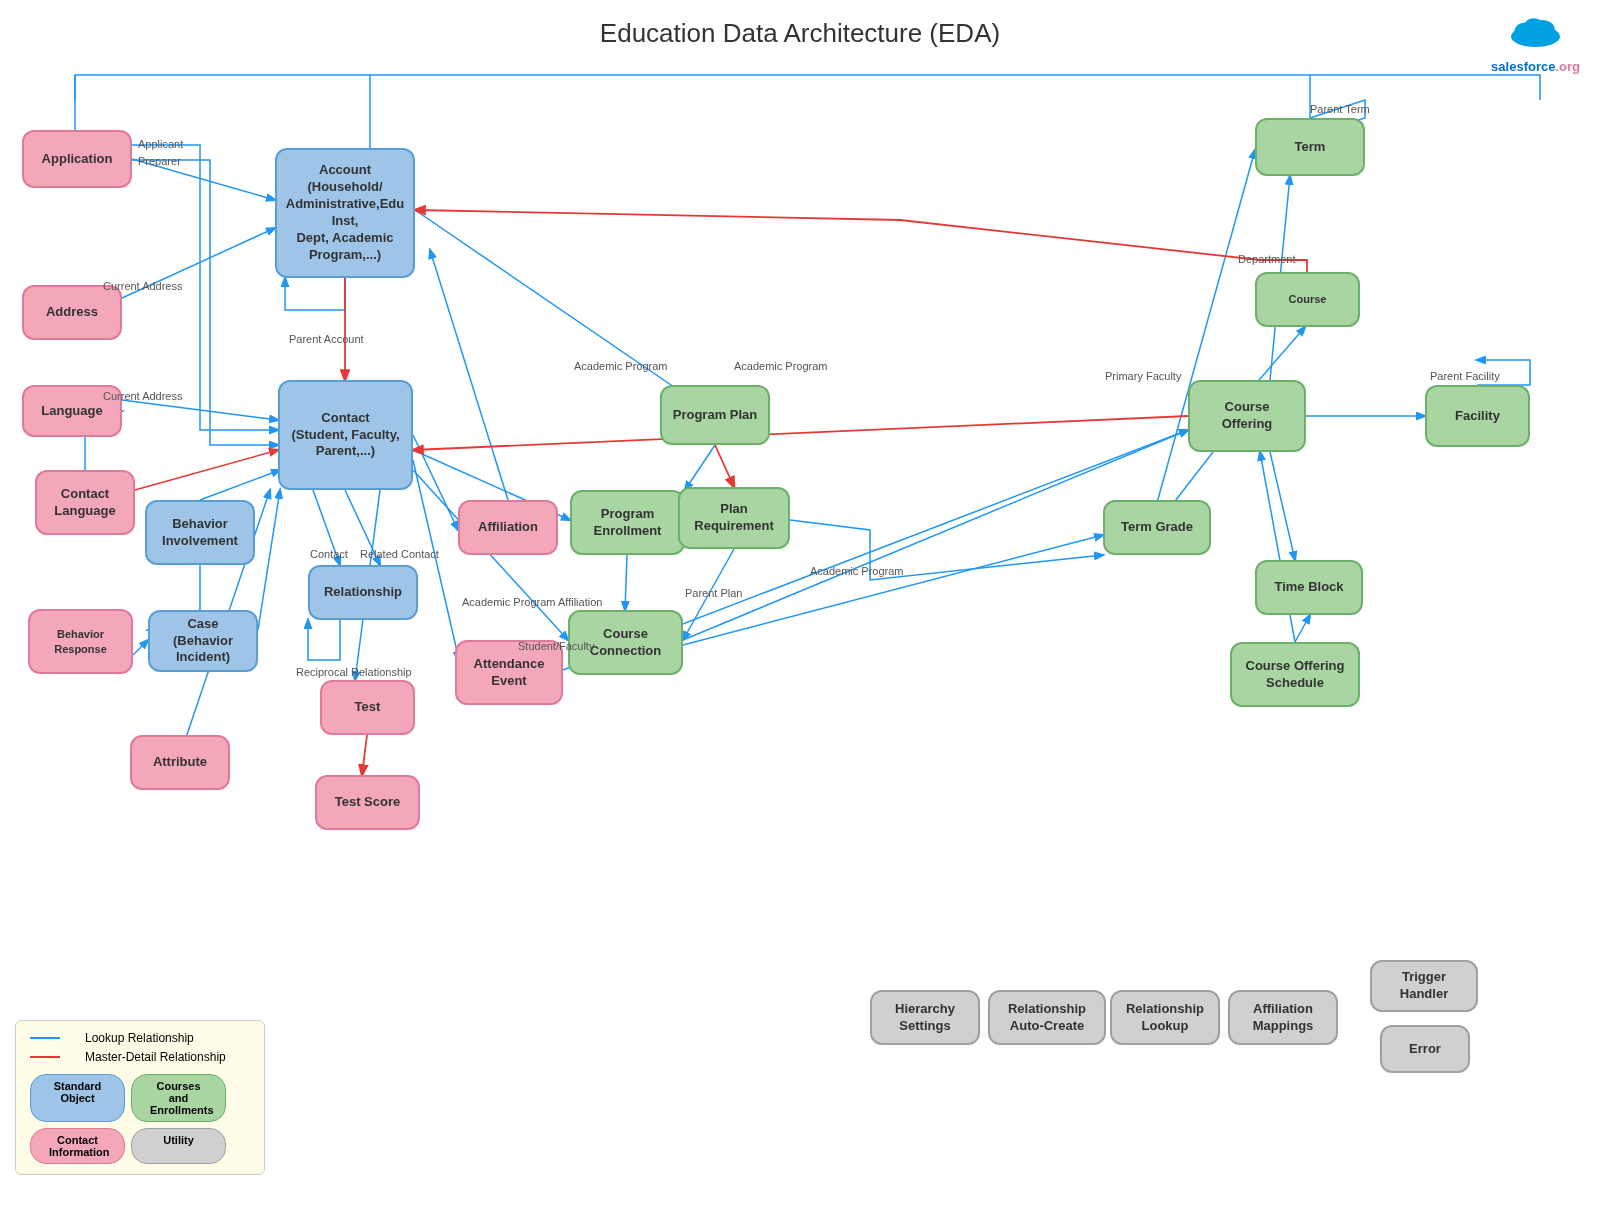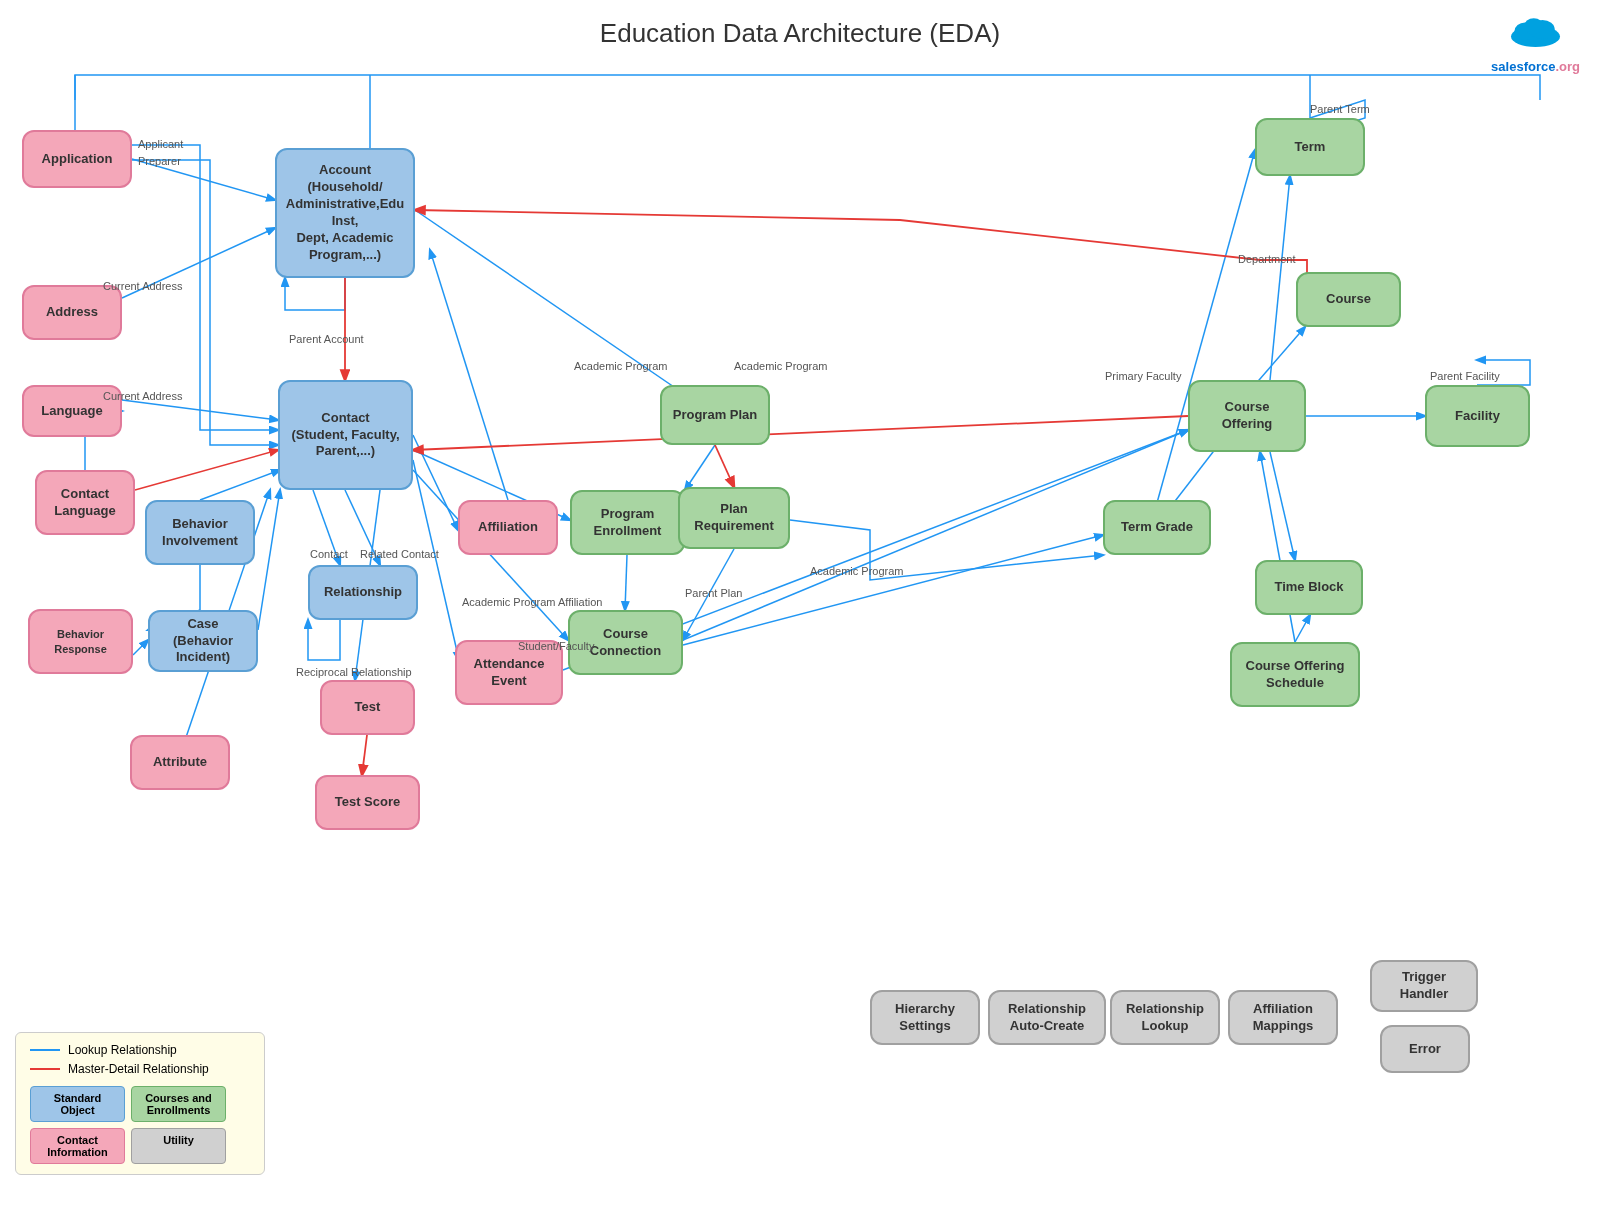--- a/index.html
+++ b/index.html
@@ -93,20 +93,21 @@
       border: 1.5px solid #ccc;
       background: #fffde7;
       padding: 10px 14px;
       border-radius: 6px;
       font-size: 12px;
     }
     .legend-line {
       display: flex;
       align-items: center;
       margin-bottom: 5px;
+      gap: 17px;
     }
     .legend-line-blue {
       width: 30px;
       height: 2px;
       background: #2196f3;
       margin-right: 8px;
     }
     .legend-line-red {
       width: 30px;
       height: 2px;
@@ -114,22 +115,22 @@
       margin-right: 8px;
     }
     .legend-boxes {
       display: flex;
       flex-wrap: wrap;
       gap: 6px;
       margin-top: 10px;
       max-width: 220px;
     }
     .legend-box {
-      border-radius: 4px;
-      padding: 5px 6px;
+      border-radius: 16px;
+      padding: 5px 18px;
       font-size: 11px;
       font-weight: 600;
       border: 1.5px solid;
       text-align: center;
     }
     svg#connections {
       position: absolute;
       top: 0;
       left: 0;
       width: 1600px;
@@ -288,21 +289,21 @@
       <div class="node node-blue" style="left: 308px; top: 565px; width: 110px; height: 55px; font-size: 13px; white-space: pre-line;">Relationship</div>
       <div class="node node-pink" style="left: 320px; top: 680px; width: 95px; height: 55px; font-size: 13px; white-space: pre-line;">Test</div>
       <div class="node node-pink" style="left: 315px; top: 775px; width: 105px; height: 55px; font-size: 13px; white-space: pre-line;">Test Score</div>
       <div class="node node-pink" style="left: 458px; top: 500px; width: 100px; height: 55px; font-size: 13px; white-space: pre-line;">Affiliation</div>
       <div class="node node-pink" style="left: 455px; top: 640px; width: 108px; height: 65px; font-size: 13px; white-space: pre-line;">Attendance Event</div>
       <div class="node node-green" style="left: 570px; top: 490px; width: 115px; height: 65px; font-size: 13px; white-space: pre-line;">Program Enrollment</div>
       <div class="node node-green" style="left: 568px; top: 610px; width: 115px; height: 65px; font-size: 13px; white-space: pre-line;">Course Connection</div>
       <div class="node node-green" style="left: 660px; top: 385px; width: 110px; height: 60px; font-size: 13px; white-space: pre-line;">Program Plan</div>
       <div class="node node-green" style="left: 678px; top: 487px; width: 112px; height: 62px; font-size: 13px; white-space: pre-line;">Plan Requirement</div>
       <div class="node node-green" style="left: 1255px; top: 118px; width: 110px; height: 58px; font-size: 13px; white-space: pre-line;">Term</div>
-      <div class="node node-green" style="left: 1296px; top: 272px; width: 105px; height: 55px; font-size: 13px; white-space: pre-line;">Course</div>
+      <div class="node node-green" style="left: 1255px; top: 272px; width: 105px; height: 55px; font-size: 11px; white-space: pre-line;">Course</div>
       <div class="node node-green" style="left: 1188px; top: 380px; width: 118px; height: 72px; font-size: 13px; white-space: pre-line;">Course Offering</div>
       <div class="node node-green" style="left: 1103px; top: 500px; width: 108px; height: 55px; font-size: 13px; white-space: pre-line;">Term Grade</div>
       <div class="node node-green" style="left: 1255px; top: 560px; width: 108px; height: 55px; font-size: 13px; white-space: pre-line;">Time Block</div>
       <div class="node node-green" style="left: 1230px; top: 642px; width: 130px; height: 65px; font-size: 13px; white-space: pre-line;">Course Offering Schedule</div>
       <div class="node node-green" style="left: 1425px; top: 385px; width: 105px; height: 62px; font-size: 13px; white-space: pre-line;">Facility</div>
       <div class="node node-gray" style="left: 870px; top: 990px; width: 110px; height: 55px; font-size: 13px; white-space: pre-line;">Hierarchy Settings</div>
       <div class="node node-gray" style="left: 988px; top: 990px; width: 118px; height: 55px; font-size: 13px; white-space: pre-line;">Relationship Auto-Create</div>
       <div class="node node-gray" style="left: 1110px; top: 990px; width: 110px; height: 55px; font-size: 13px; white-space: pre-line;">Relationship Lookup</div>
       <div class="node node-gray" style="left: 1228px; top: 990px; width: 110px; height: 55px; font-size: 13px; white-space: pre-line;">Affiliation Mappings</div>
       <div class="node node-gray" style="left: 1370px; top: 960px; width: 108px; height: 52px; font-size: 13px; white-space: pre-line;">Trigger Handler</div>

